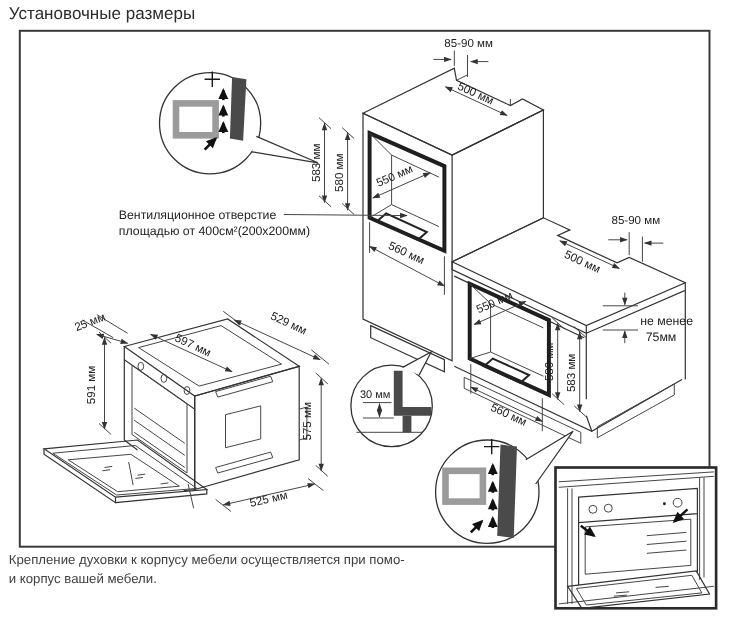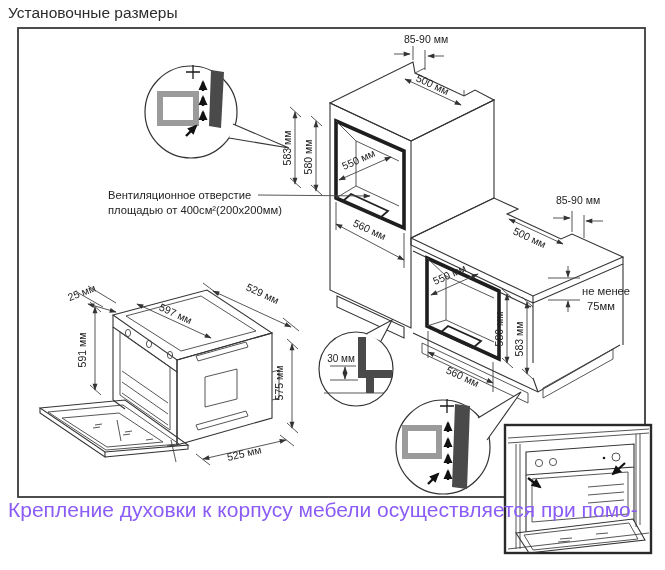--- a/index.html
+++ b/index.html
@@ -1,19 +1,19 @@
 <!DOCTYPE html>
 <html><head>
 <meta charset="utf-8">
 <style>
   html,body{margin:0;padding:0;background:#fff;}
   .page{position:relative;width:665px;height:570px;background:#fff;overflow:hidden;
         font-family:"Liberation Sans",sans-serif;}
   .title{position:absolute;left:8px;top:4px;font-size:15.5px;color:#2c2c2c;text-align:center;}
-  .footer{position:absolute;left:8px;top:501px;font-size:21px;line-height:17.2px;color:#8b5cf6;}
+  .footer{position:absolute;left:8px;top:501px;font-size:12px;line-height:17.2px;color:#404040;}
   svg{position:absolute;left:0;top:0;}
   svg text{font-family:"Liberation Sans",sans-serif;fill:#222;}
   .dim{font-size:10.5px;}
   .dim-s{font-size:10px;}
   .note{font-size:11.2px;}
   .ln{stroke:#333;stroke-width:1.1;fill:none;}
   .lnthin{stroke:#444;stroke-width:0.9;fill:none;}
   .thick{stroke:#1e1e1e;stroke-width:3.6;fill:none;}
   .med{stroke:#222;stroke-width:1.8;fill:none;}
   .wfill{fill:#fff;stroke:#333;stroke-width:1.2;}
@@ -244,15 +244,16 @@
       <path class="lnthin" d="M524,535 L629,523 L638,539 L533,550 Z"></path>
       <path class="lnthin" d="M560,539 L572,538 M558,542 L570,541 M596,534 L608,533"></path>
 
       <line x1="528" y1="478" x2="540" y2="487" stroke="#111" stroke-width="2.2" marker-end="url(#ab)"></line>
       <line x1="625" y1="463" x2="613" y2="474" stroke="#111" stroke-width="2.2" marker-end="url(#ab)"></line>
     </g>
   </svg>
 
   <div class="footer">
     <div>Крепление духовки к корпусу мебели осуществляется при помо-</div>
+    <div>и корпус вашей мебели.</div>
   </div>
 
 </div>
 
 </body></html>

